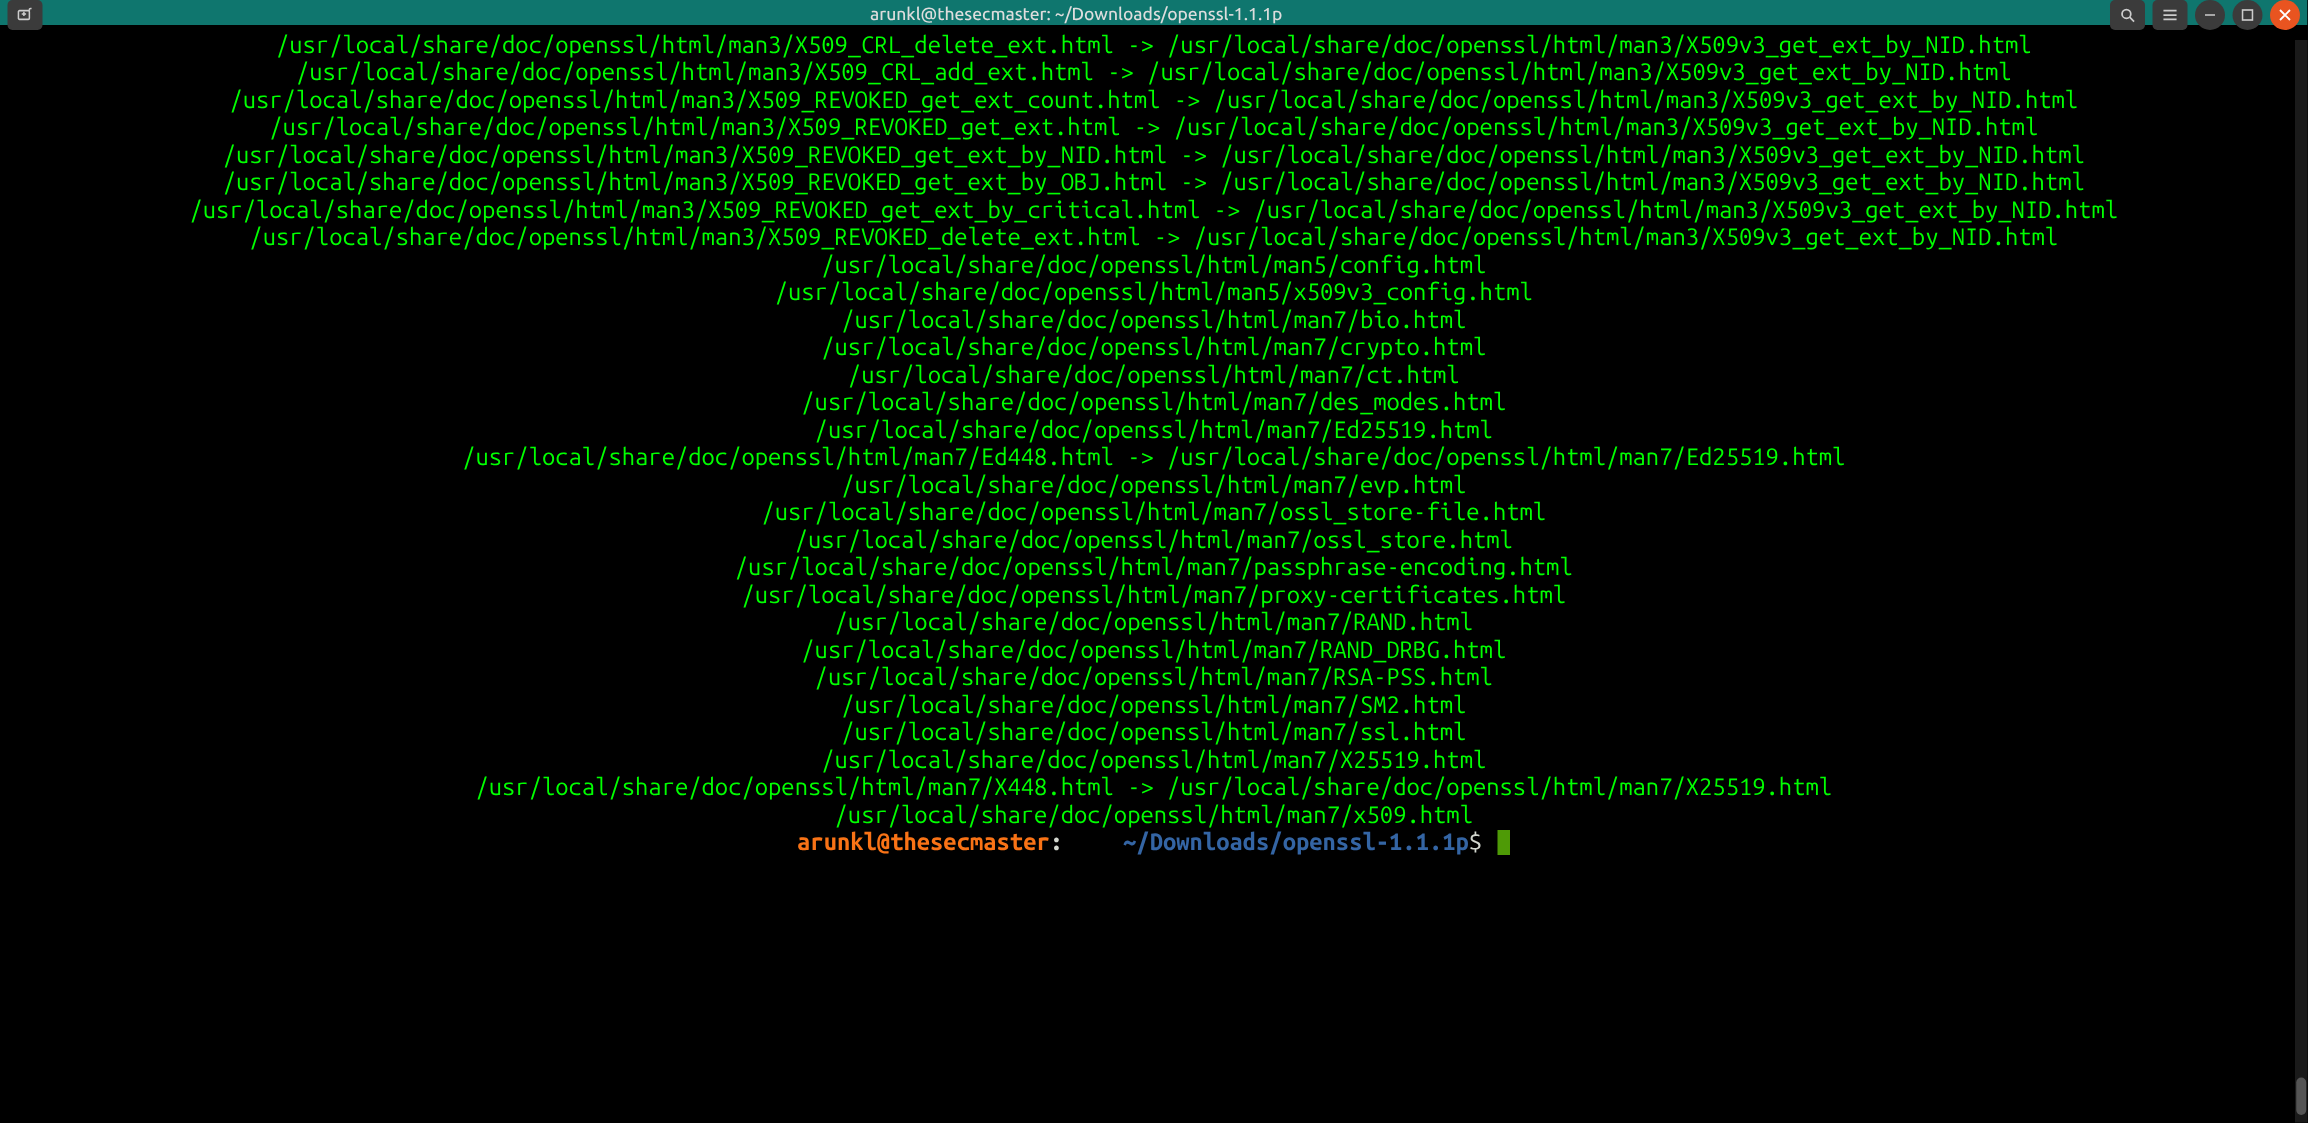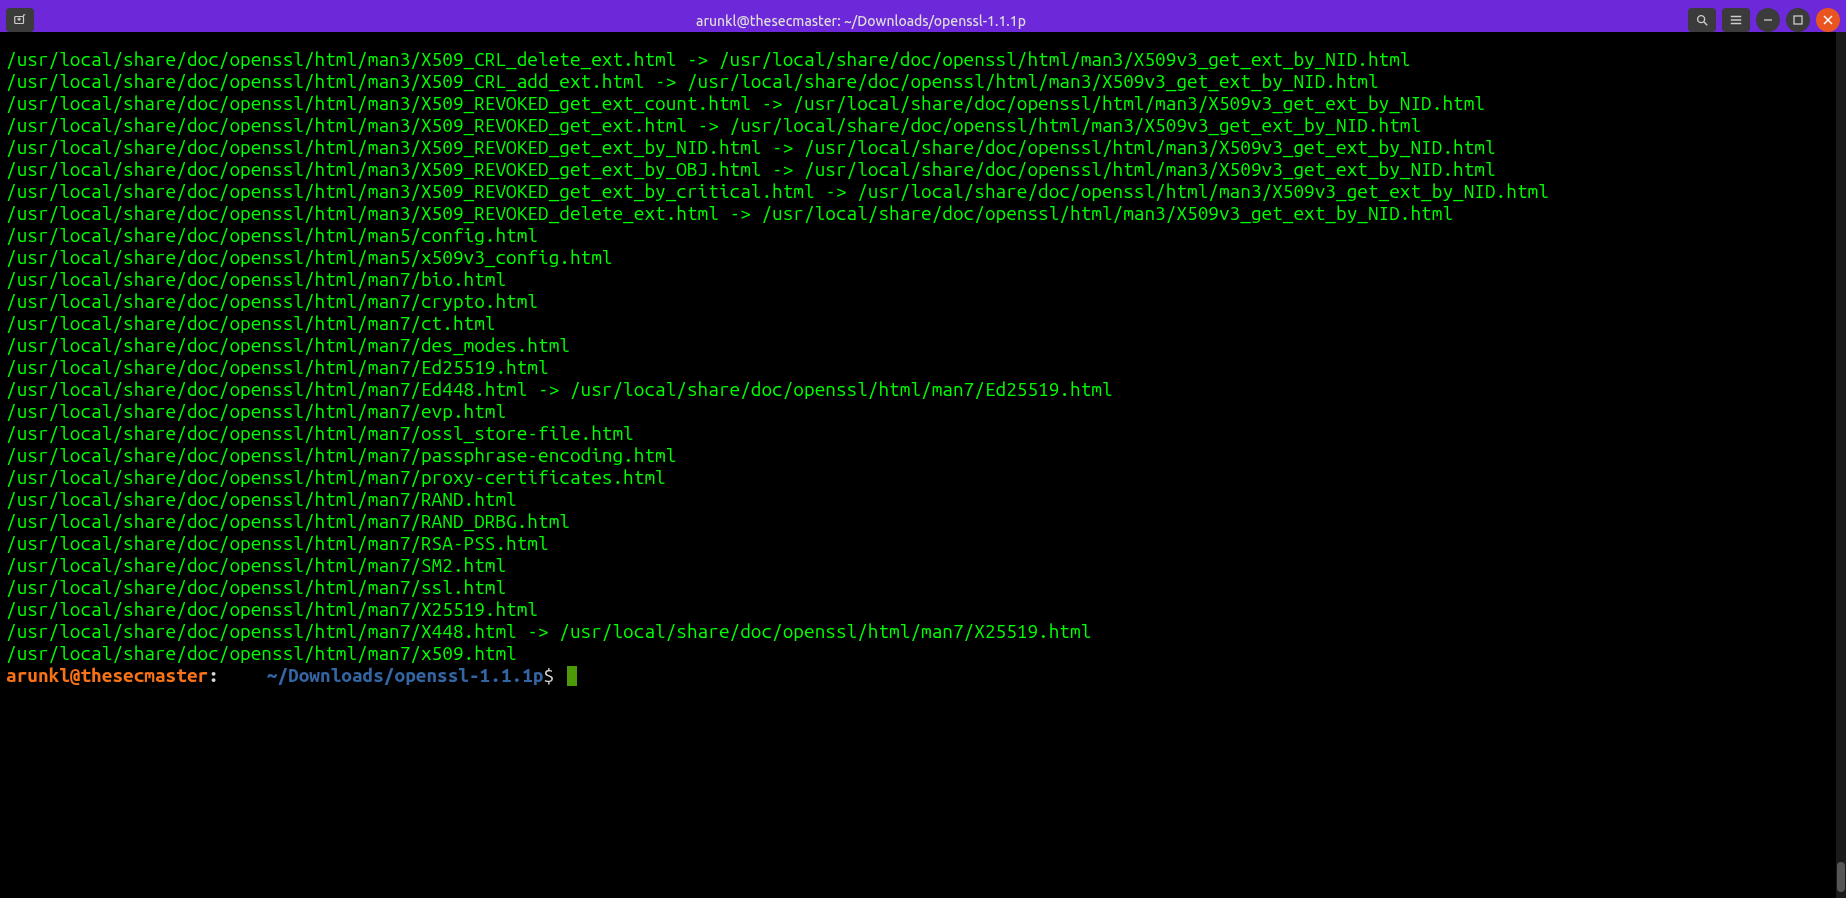--- a/index.html
+++ b/index.html
@@ -1,26 +1,26 @@
 <!DOCTYPE html>
 <html><head>
 <meta charset="utf-8">
 <style>
   * { margin:0; padding:0; box-sizing:border-box; }
   html,body { width:1846px; height:898px; background:#000; font-family:"Ubuntu Mono","DejaVu Sans Mono",monospace; font-size:19px; line-height:22px; overflow:hidden; }
-  .titlebar { height:32px; background:#6d28d9; display:flex; align-items:flex-end; justify-content:space-between; padding:0 6px; color:#ddd; font-family:"Ubuntu",sans-serif; font-size:14px; }
+  .titlebar { height:20px; background:#0f766e; display:flex; align-items:flex-start; justify-content:space-between; padding:0 6px; color:#ddd; font-family:"Ubuntu",sans-serif; font-size:14px; }
   .tb-left,.tb-right { display:flex; align-items:center; gap:6px; }
   .tb-btn { width:28px; height:24px; border-radius:4px; background:#3b3b3b; display:flex; align-items:center; justify-content:center; color:#ccc; }
   .tb-btn svg { width:14px; height:14px; }
   .tb-title { flex:1; text-align:center; font-weight:500; }
   .win-btn { width:24px; height:24px; border-radius:50%; display:flex; align-items:center; justify-content:center; }
   .win-min,.win-max { background:#3b3b3b; color:#ccc; }
   .win-close { background:#e95420; color:#fff; }
   .win-btn svg { width:10px; height:10px; }
-  .term { padding:16px 6px 0 6px; height:866px; overflow:hidden; position:relative; }
+  .term { padding:4px 6px 0 6px; height:866px; overflow:hidden; position:relative;text-align:center; }
   .line { white-space:pre; color:#00ff00; }
   .prompt { white-space:pre; }
   .p-userhost { color:#f97316; font-weight:bold; }
   .p-colon { color:#d3d7cf; font-weight:bold; }
   .p-path { color:#3465a4; font-weight:bold;margin-left:48px; }
   .p-dollar { color:#d3d7cf; }
   .cursor { display:inline-block; width:10px; height:20px; background:#4e9a06; vertical-align:text-bottom; margin-left:2px; }
   .scrollbar { position:absolute; top:32px; right:0; width:10px; height:866px; background:#1a1a1a; }
   .thumb { position:absolute; left:1px; width:8px; background:#555; border-radius:4px; }
 </style>
@@ -81,20 +81,21 @@
       <div class="line">/usr/local/share/doc/openssl/html/man5/config.html</div>
       <div class="line">/usr/local/share/doc/openssl/html/man5/x509v3_config.html</div>
       <div class="line">/usr/local/share/doc/openssl/html/man7/bio.html</div>
       <div class="line">/usr/local/share/doc/openssl/html/man7/crypto.html</div>
       <div class="line">/usr/local/share/doc/openssl/html/man7/ct.html</div>
       <div class="line">/usr/local/share/doc/openssl/html/man7/des_modes.html</div>
       <div class="line">/usr/local/share/doc/openssl/html/man7/Ed25519.html</div>
       <div class="line">/usr/local/share/doc/openssl/html/man7/Ed448.html -&gt; /usr/local/share/doc/openssl/html/man7/Ed25519.html</div>
       <div class="line">/usr/local/share/doc/openssl/html/man7/evp.html</div>
       <div class="line">/usr/local/share/doc/openssl/html/man7/ossl_store-file.html</div>
+      <div class="line">/usr/local/share/doc/openssl/html/man7/ossl_store.html</div>
       <div class="line">/usr/local/share/doc/openssl/html/man7/passphrase-encoding.html</div>
       <div class="line">/usr/local/share/doc/openssl/html/man7/proxy-certificates.html</div>
       <div class="line">/usr/local/share/doc/openssl/html/man7/RAND.html</div>
       <div class="line">/usr/local/share/doc/openssl/html/man7/RAND_DRBG.html</div>
       <div class="line">/usr/local/share/doc/openssl/html/man7/RSA-PSS.html</div>
       <div class="line">/usr/local/share/doc/openssl/html/man7/SM2.html</div>
       <div class="line">/usr/local/share/doc/openssl/html/man7/ssl.html</div>
       <div class="line">/usr/local/share/doc/openssl/html/man7/X25519.html</div>
       <div class="line">/usr/local/share/doc/openssl/html/man7/X448.html -&gt; /usr/local/share/doc/openssl/html/man7/X25519.html</div>
       <div class="line">/usr/local/share/doc/openssl/html/man7/x509.html</div>

